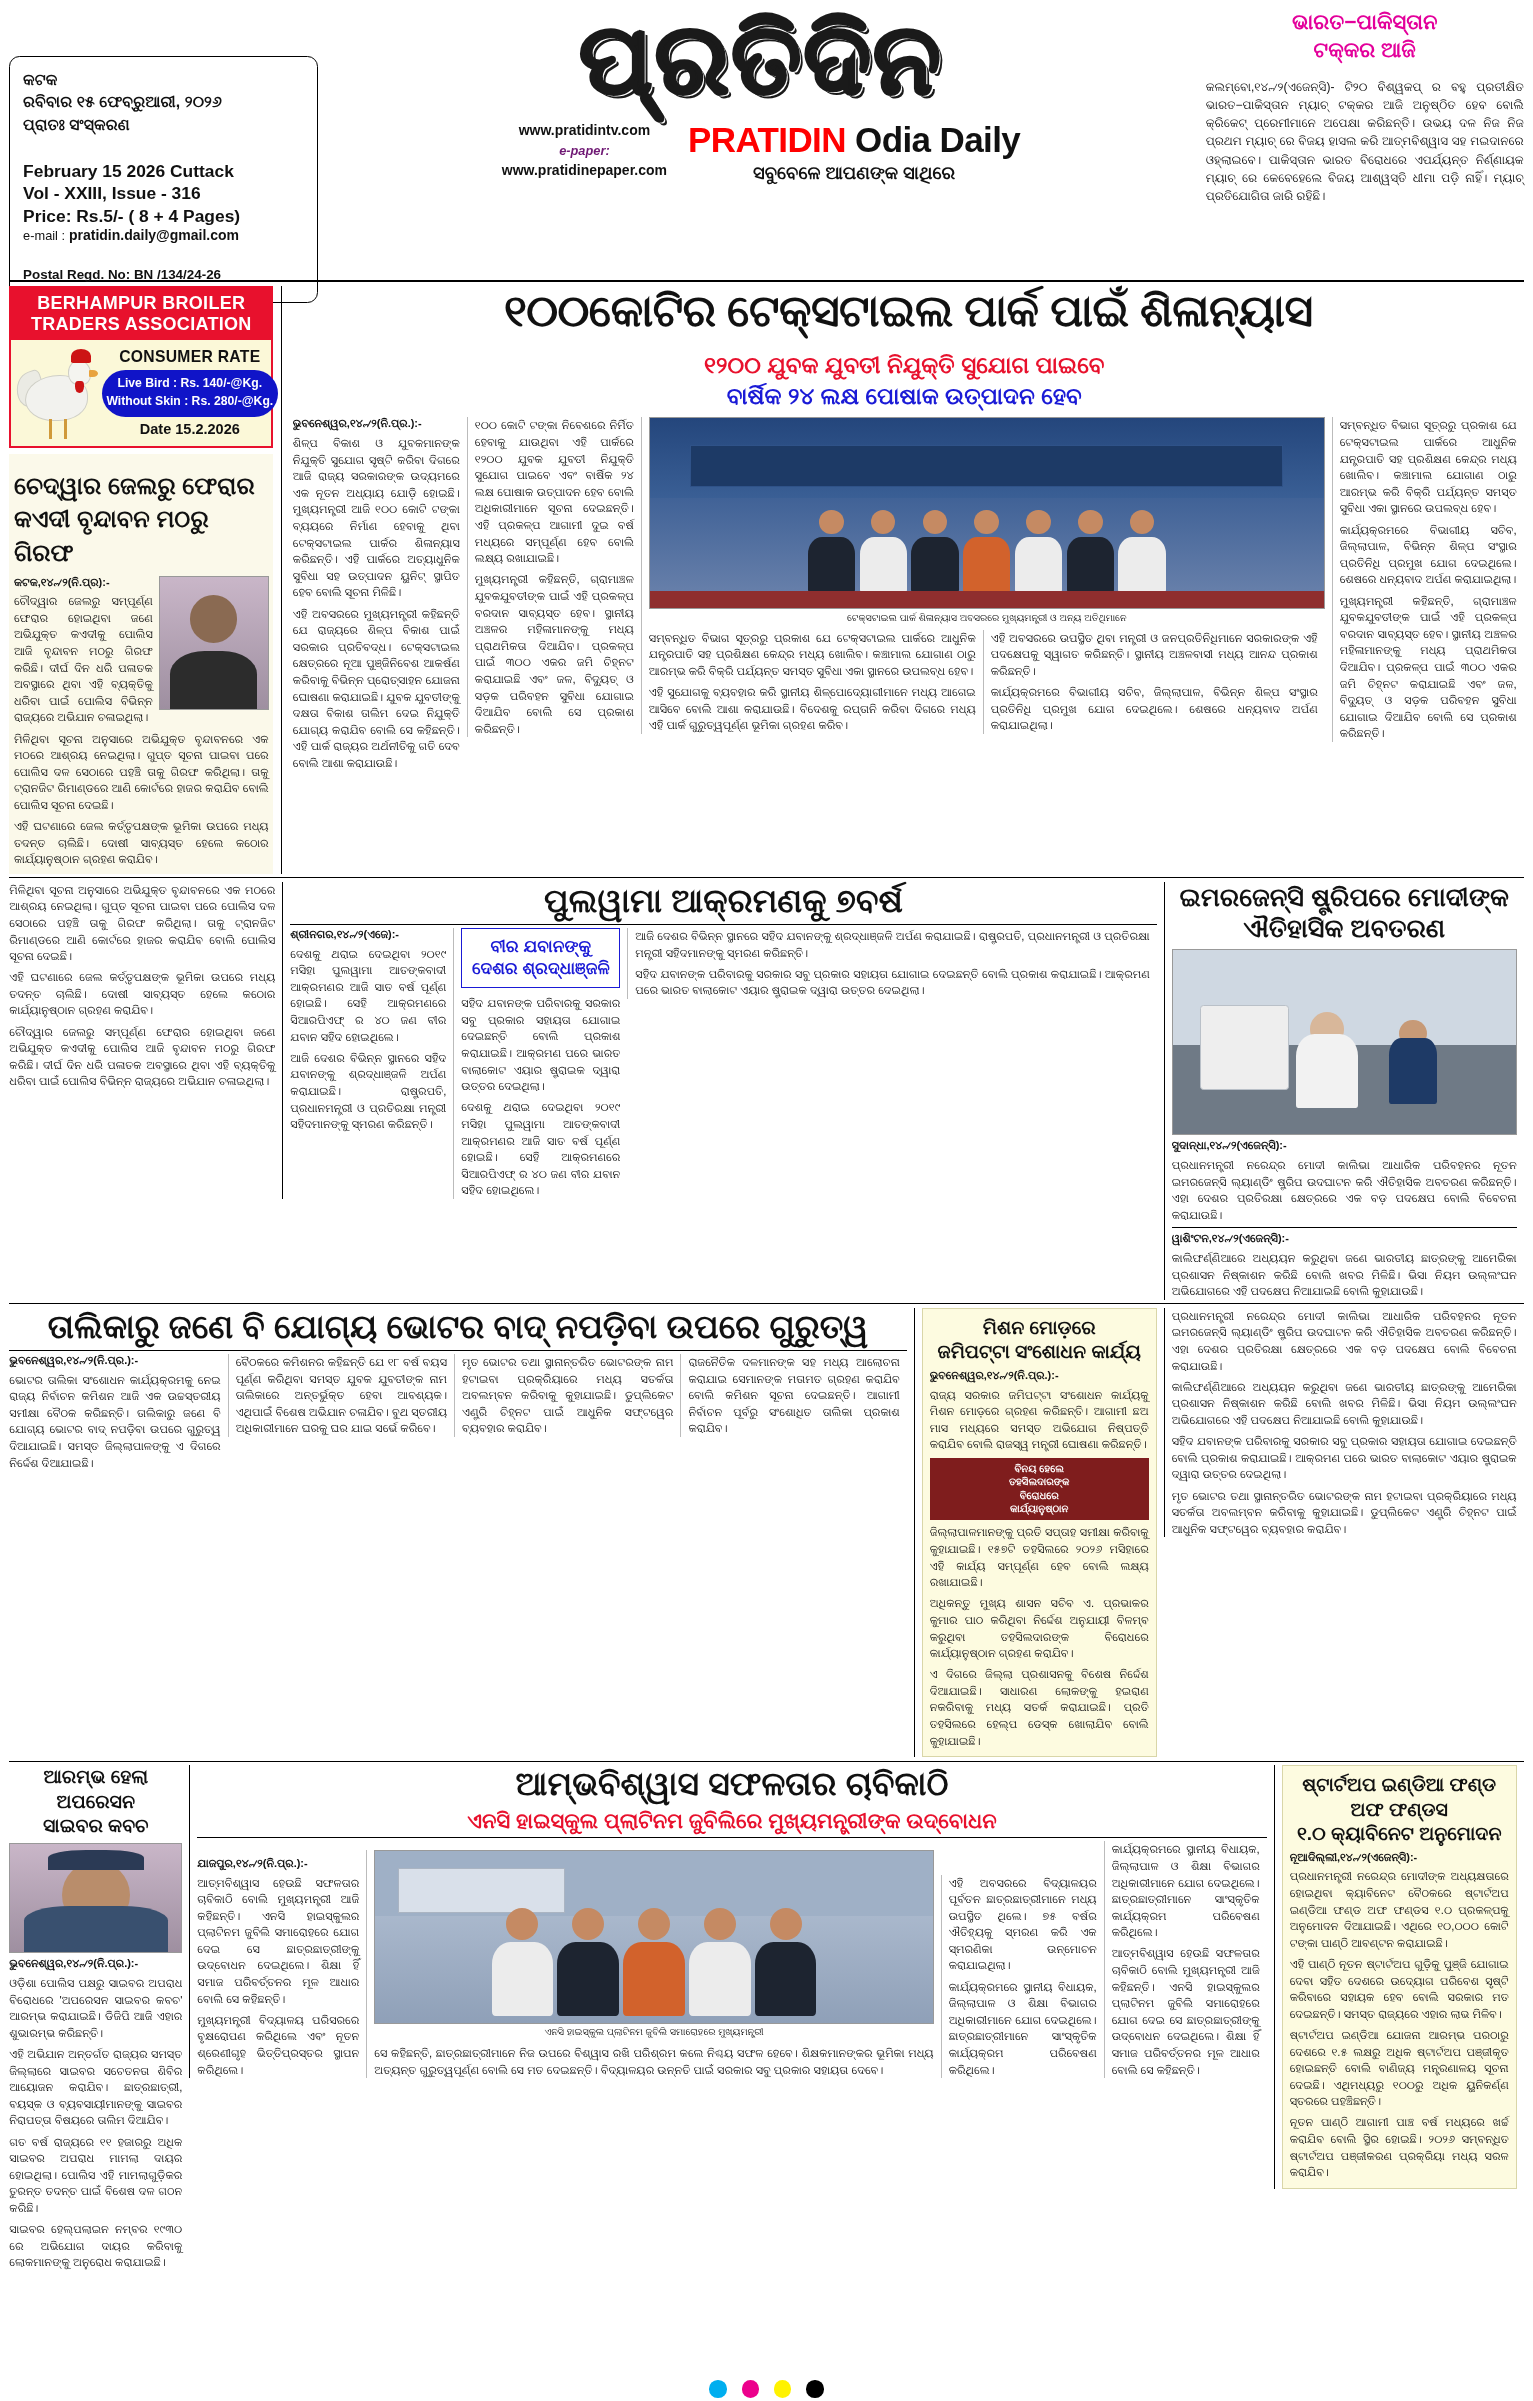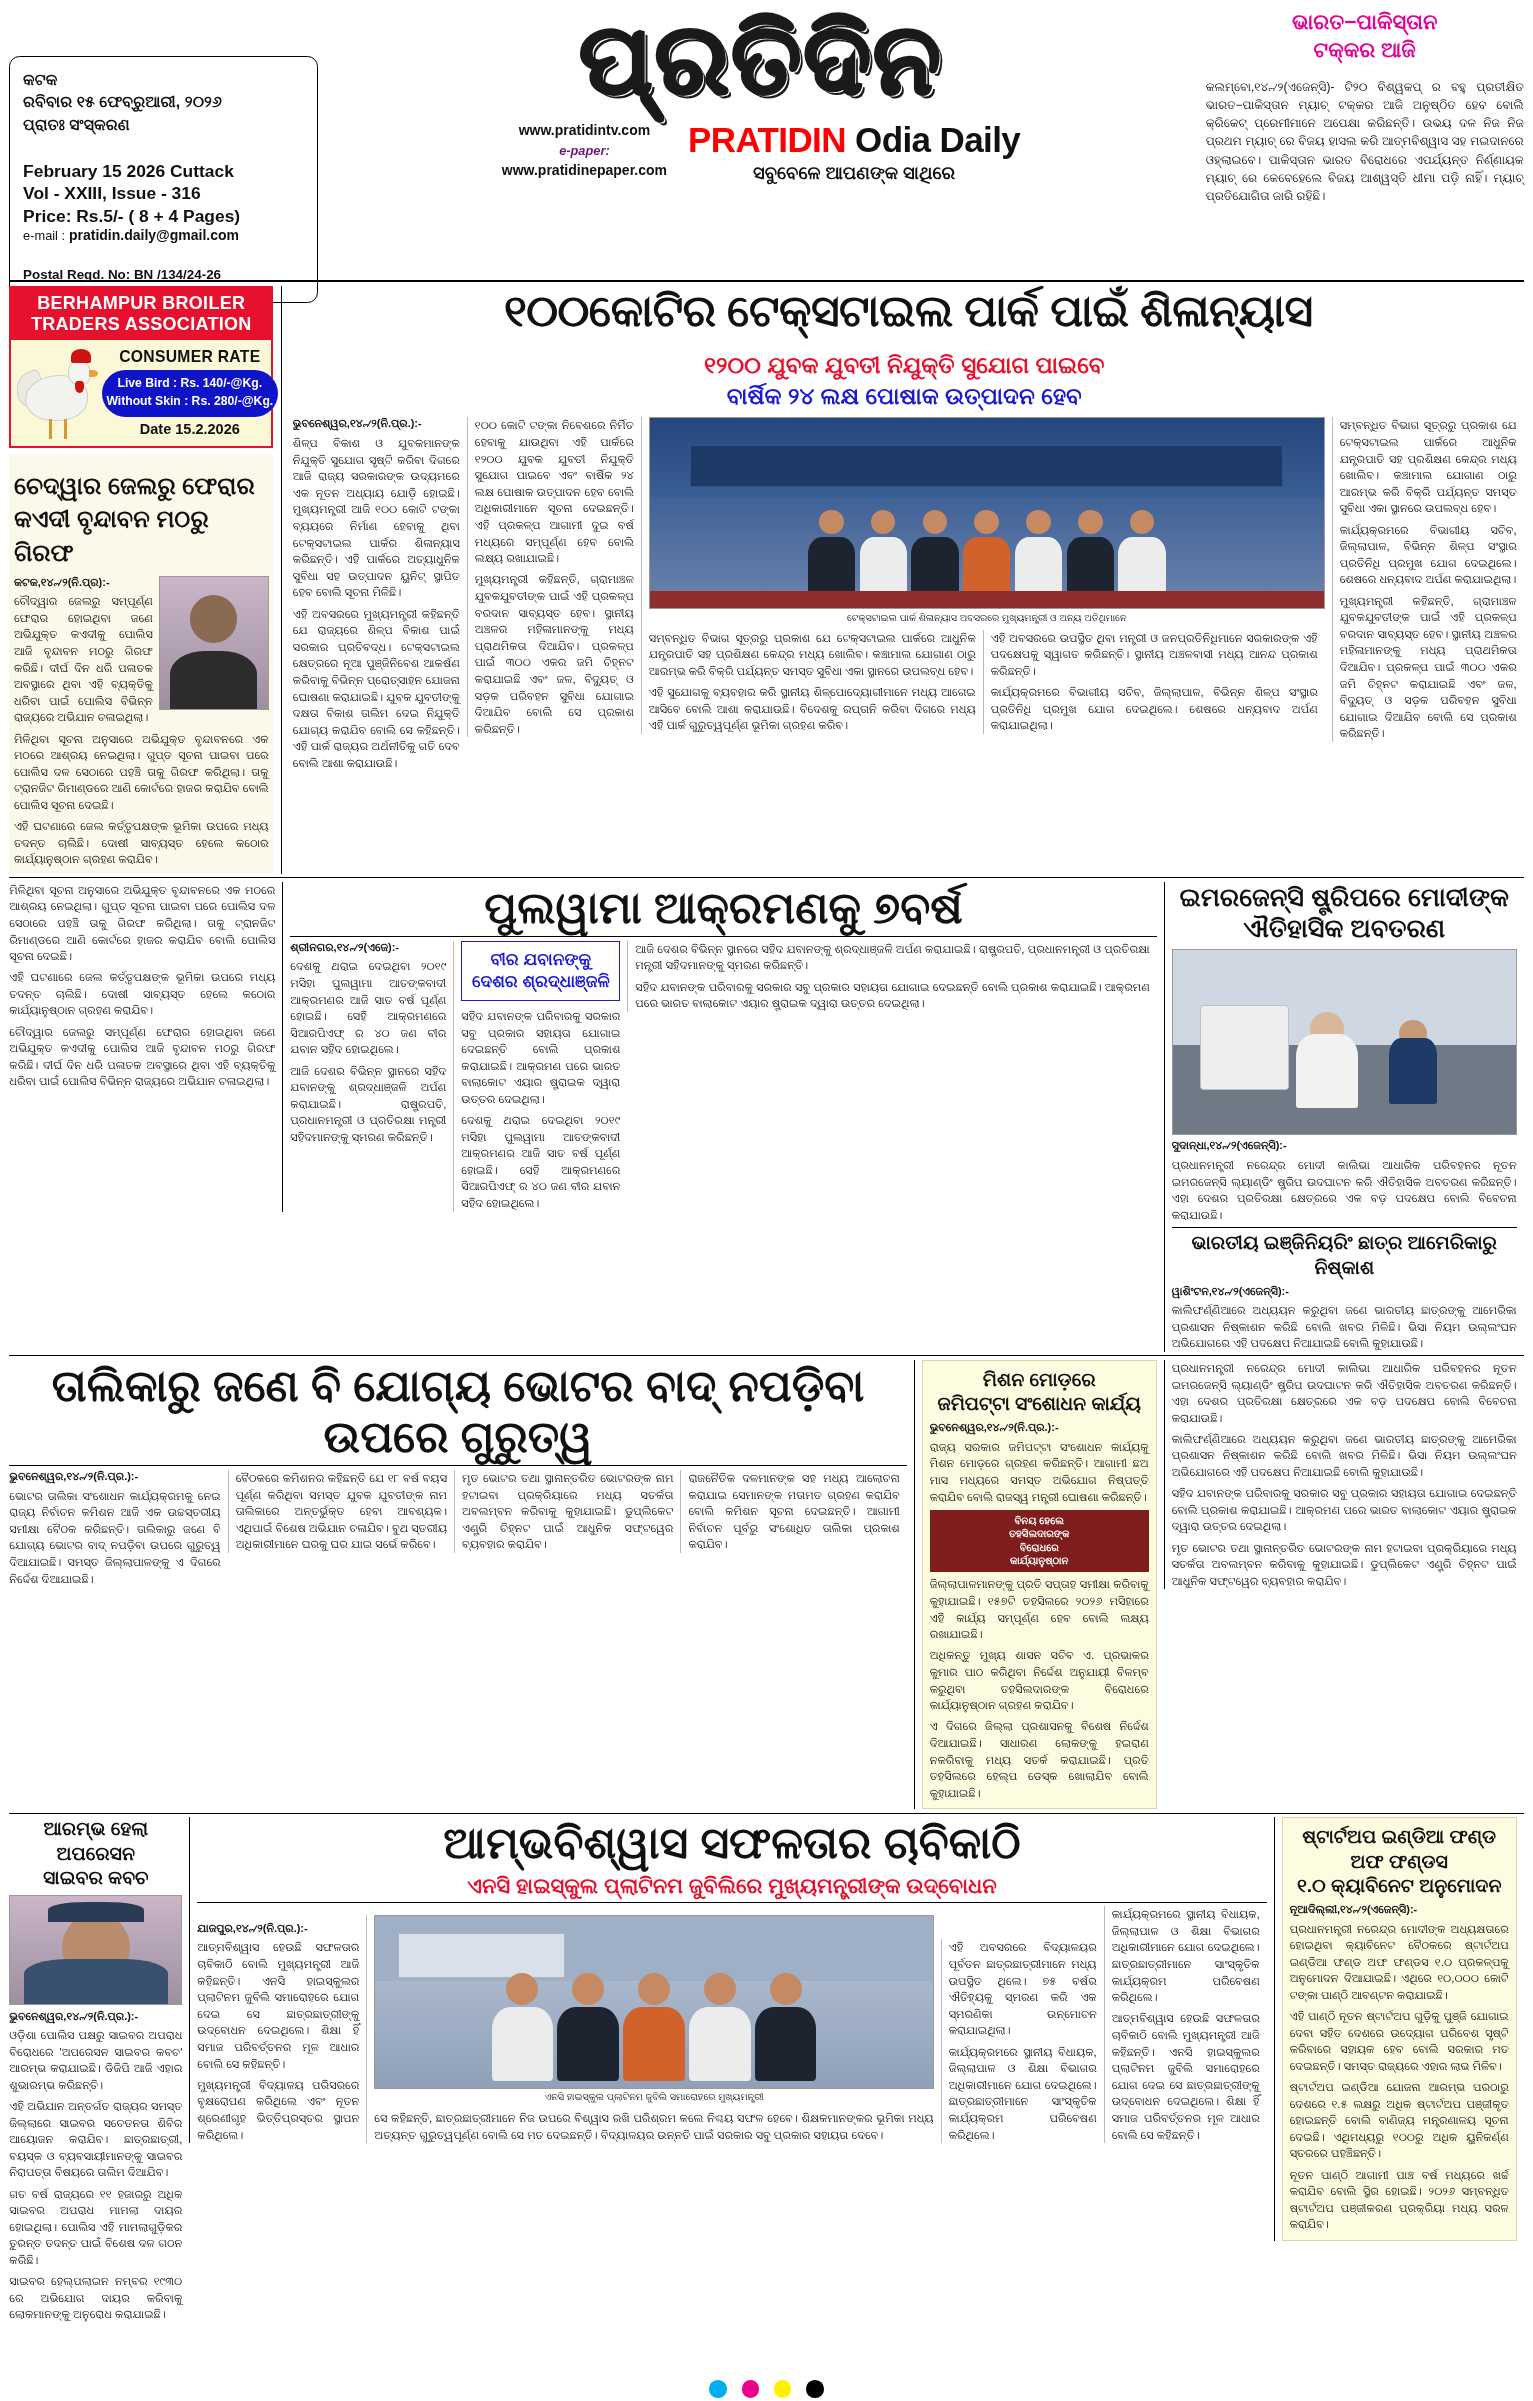--- a/index.html
+++ b/index.html
@@ -99,21 +99,21 @@
   .figure-row { display:flex; gap: 4.6px; align-items: flex-end; justify-content: center; position: absolute; bottom: 8%; left: 0; right: 0;}
   .fig { width: 7%; }
   .fig .hd { width: 52%; padding-bottom: 52%; border-radius: 50%; background: #c58a63; margin: 0 auto 2.3px;}
   .fig .bd { width: 100%; padding-bottom: 120%; background: #2b2f3a; border-radius: 30% 30% 6% 6%;}
   .fig.w .bd { background: #ececec; }
   .fig.o .bd { background: #d2622c; }
   .fig.b .bd { background: #1d2430; }
   .cap { font-size: 9.6px; text-align: center; padding: 2.3px 1.2px; }
 
   
-  .sec-head { font-size: 44px; font-weight: 700; text-align: center; line-height: 1.16; }
+  .sec-head { font-size: 33px; font-weight: 700; text-align: center; line-height: 1.16; }
   .sec-head-md { font-size: 25.6px; font-weight: 700; text-align: center; line-height: 1.22; }
   .sec-head-sm { font-size: 19px; font-weight: 700; text-align: center; line-height: 1.28; }
 
   .box-blue { border: 1.7px solid #1a1ad6; padding: 7px 5.8px; text-align: center; }
   .box-blue .t { color: #1a1ad6; font-size: 17px; font-weight: 700; line-height: 1.3; }
   .box-yellow { background: #fdfbe0; border: 1.2px solid #d9d6a8; padding: 7px; }
   .box-cream { background: #fbf9ea; }
   .tag-red { background: #7f1d1d; color: #fff; font-size: 10px; font-weight: 800; text-align: center; padding: 4.1px 2.9px; line-height: 1.35; }
 
   
@@ -339,21 +339,20 @@
         <div style="position:absolute;left:0;right:0;bottom:0;height:48%;background:#6f7a86;"></div>
         <div style="position:absolute;left:8%;top:30%;width:26%;height:46%;background:#eee;border-radius:3.5px;border:1.2px solid #b9c0c8;"></div>
         <div style="position:absolute;left:40%;top:34%;width:10%;padding-bottom:10%;border-radius:50%;background:#d8b79a;"></div>
         <div style="position:absolute;left:36%;top:46%;width:18%;height:40%;background:#f2f2f2;border-radius:30% 30% 4% 4%;"></div>
         <div style="position:absolute;left:66%;top:38%;width:8%;padding-bottom:8%;border-radius:50%;background:#c79a77;"></div>
         <div style="position:absolute;left:63%;top:48%;width:14%;height:36%;background:#1e3a66;border-radius:26% 26% 4% 4%;"></div>
       </div>
       <div class="byline mt8">ସୁଦାନ୍ଧା,୧୪୷୨(ଏଜେନ୍ସି):-</div>
       <div class="body-txt mt8">ପ୍ରଧାନମନ୍ତ୍ରୀ ନରେନ୍ଦ୍ର ମୋଦୀ କାଲିଭା ଆଧାରିକ ପରିବହନର ନୂତନ ଇମରଜେନ୍ସି ଲ୍ୟାଣ୍ଡିଂ ଷ୍ଟ୍ରିପ ଉଦଘାଟନ କରି ଐତିହାସିକ ଅବତରଣ କରିଛନ୍ତି। ଏହା ଦେଶର ପ୍ରତିରକ୍ଷା କ୍ଷେତ୍ରରେ ଏକ ବଡ଼ ପଦକ୍ଷେପ ବୋଲି ବିବେଚନା କରାଯାଉଛି।</div>
       <div class="hr-thin"></div>
-      <div class="sec-head-sm">ଭାରତୀୟ ଇଞ୍ଜିନିୟରିଂ ଛାତ୍ର ଆମେରିକାରୁ ନିଷ୍କାଶ</div>
       <div class="byline mt8">ୱାଶିଂଟନ,୧୪୷୨(ଏଜେନ୍ସି):-</div>
       <div class="body-txt mt8">କାଲିଫର୍ଣ୍ଣିଆରେ ଅଧ୍ୟୟନ କରୁଥିବା ଜଣେ ଭାରତୀୟ ଛାତ୍ରଙ୍କୁ ଆମେରିକା ପ୍ରଶାସନ ନିଷ୍କାଶନ କରିଛି ବୋଲି ଖବର ମିଳିଛି। ଭିସା ନିୟମ ଉଲ୍ଲଂଘନ ଅଭିଯୋଗରେ ଏହି ପଦକ୍ଷେପ ନିଆଯାଇଛି ବୋଲି କୁହାଯାଉଛି।</div>
     </div>
   </div>
 
   <div class="hr-thin"></div>
 
   <div class="cols" style="align-items:flex-start;">
     <div class="col" style="flex:1;padding-left:0;border-left:none;">
       <div class="sec-head">ତାଲିକାରୁ ଜଣେ ବି ଯୋଗ୍ୟ ଭୋଟର ବାଦ୍ ନପଡ଼ିବା ଉପରେ ଗୁରୁତ୍ୱ</div>

